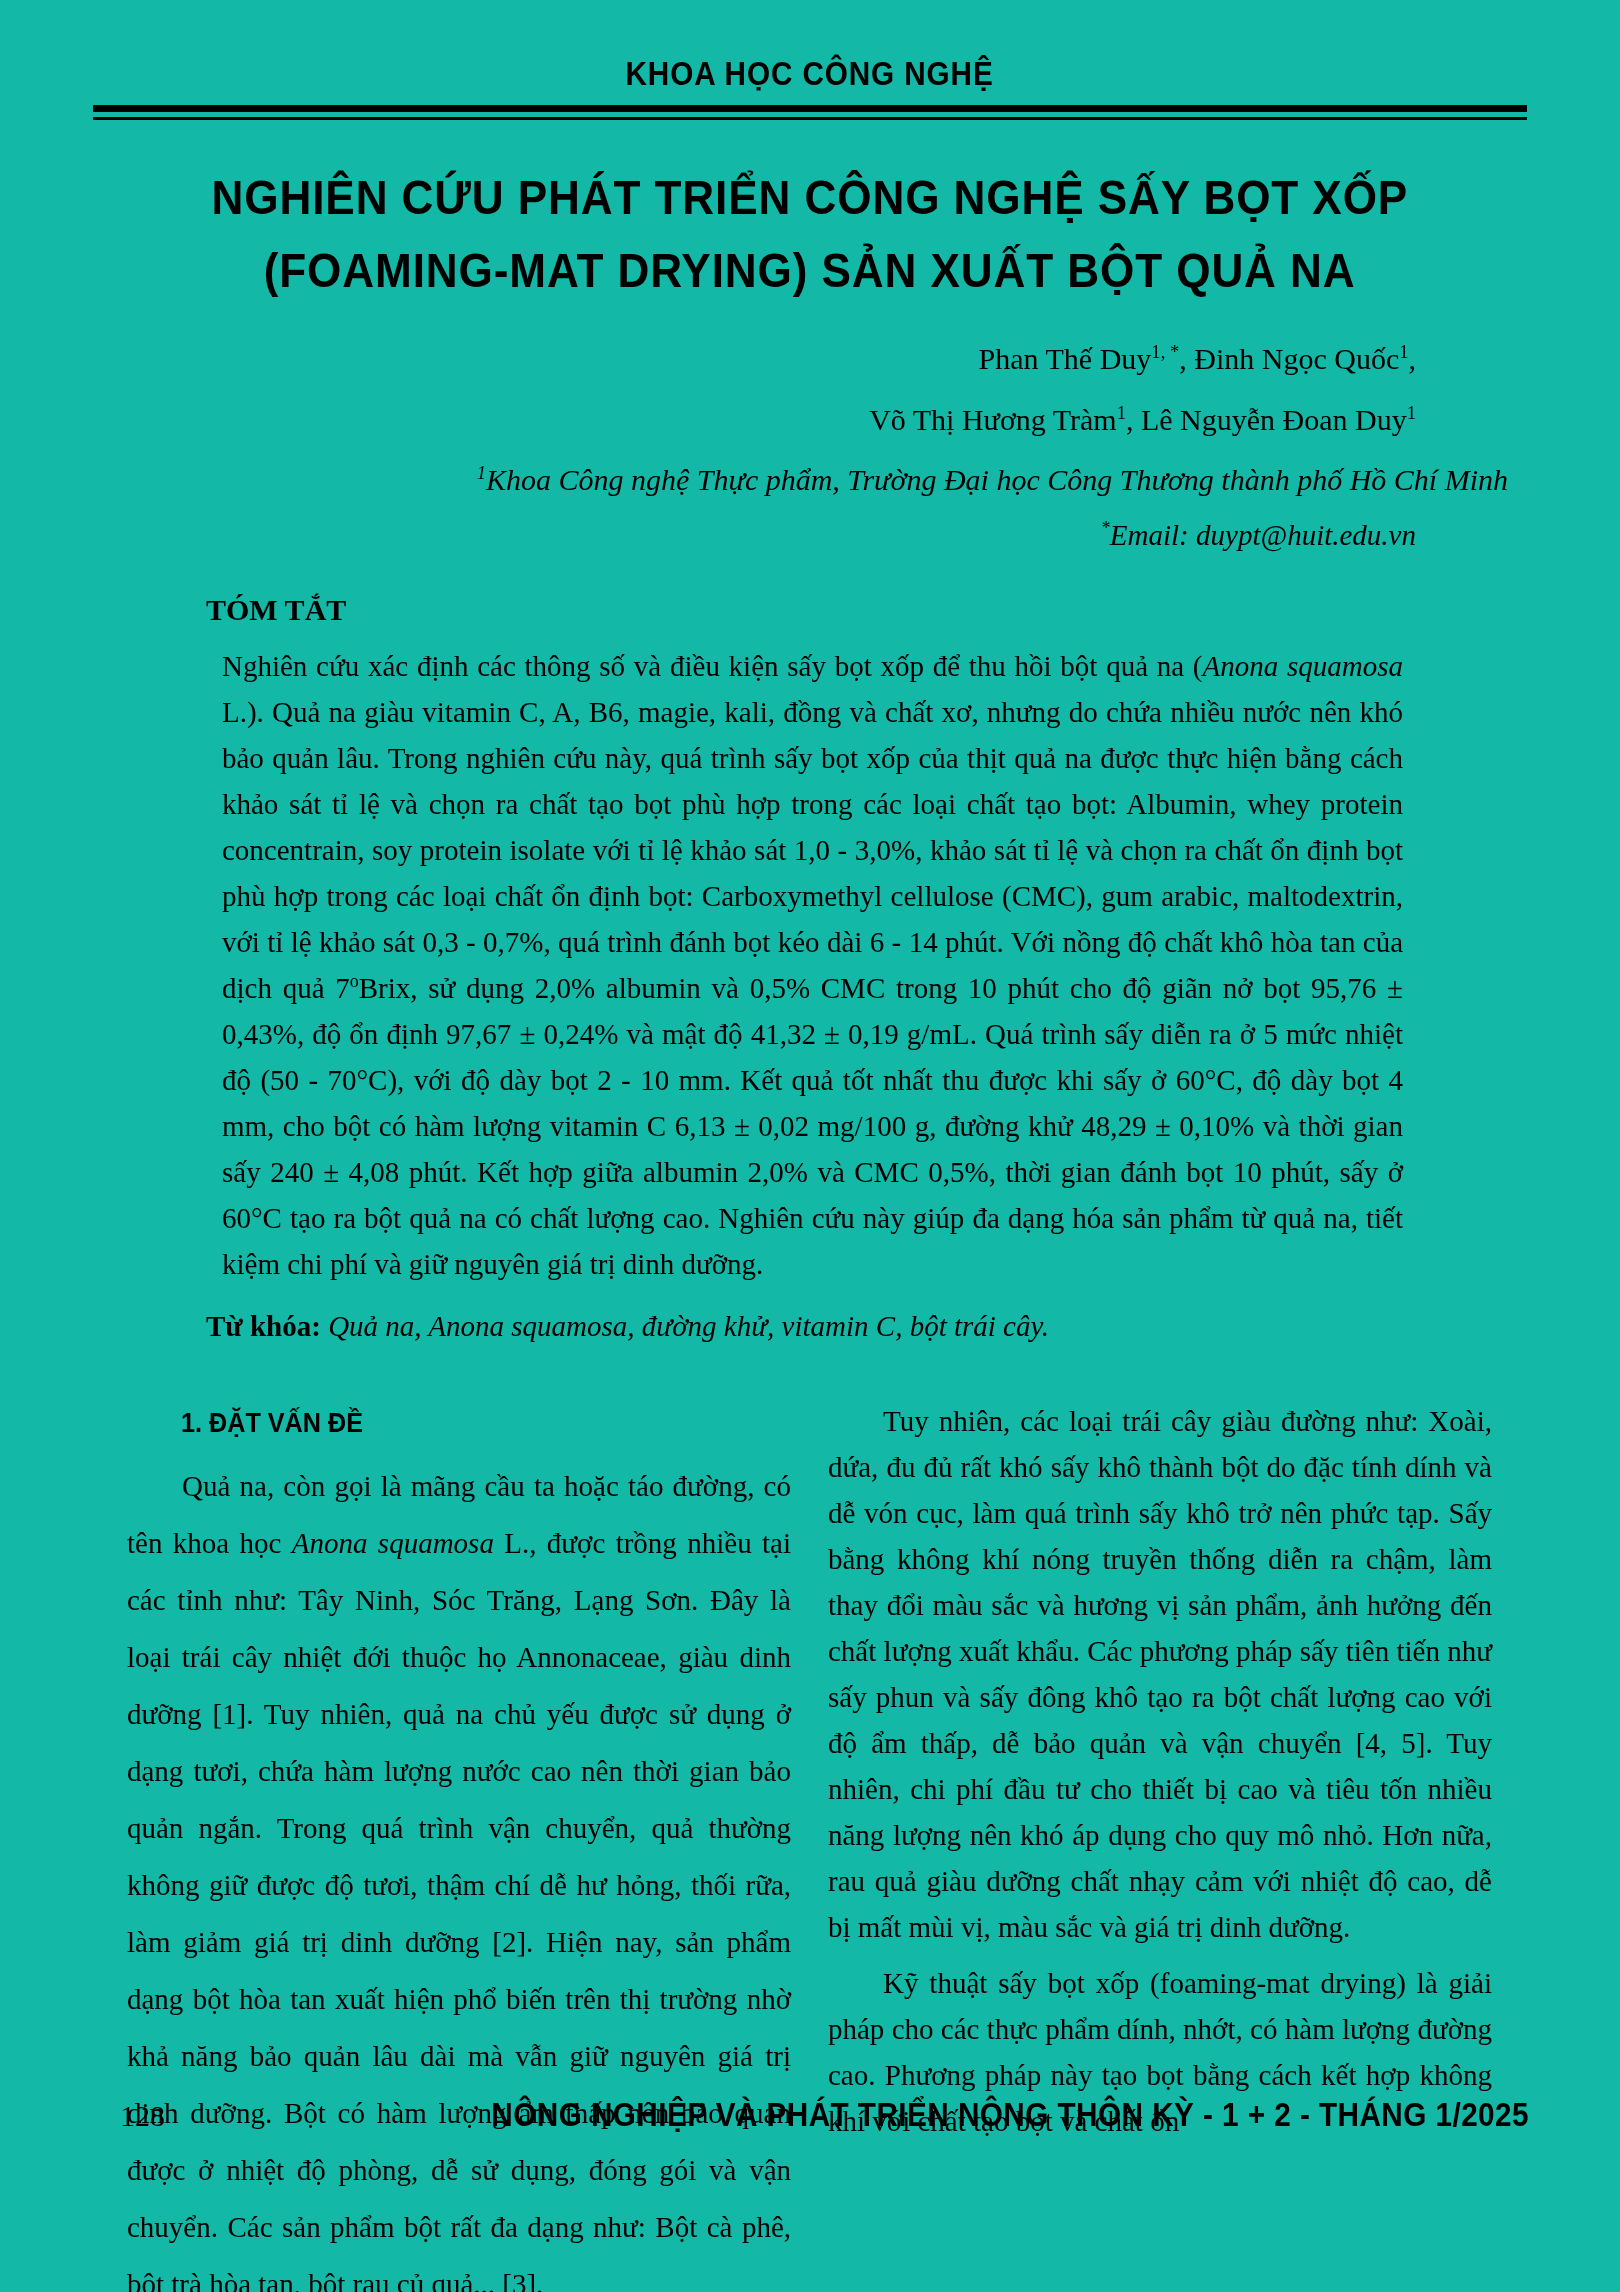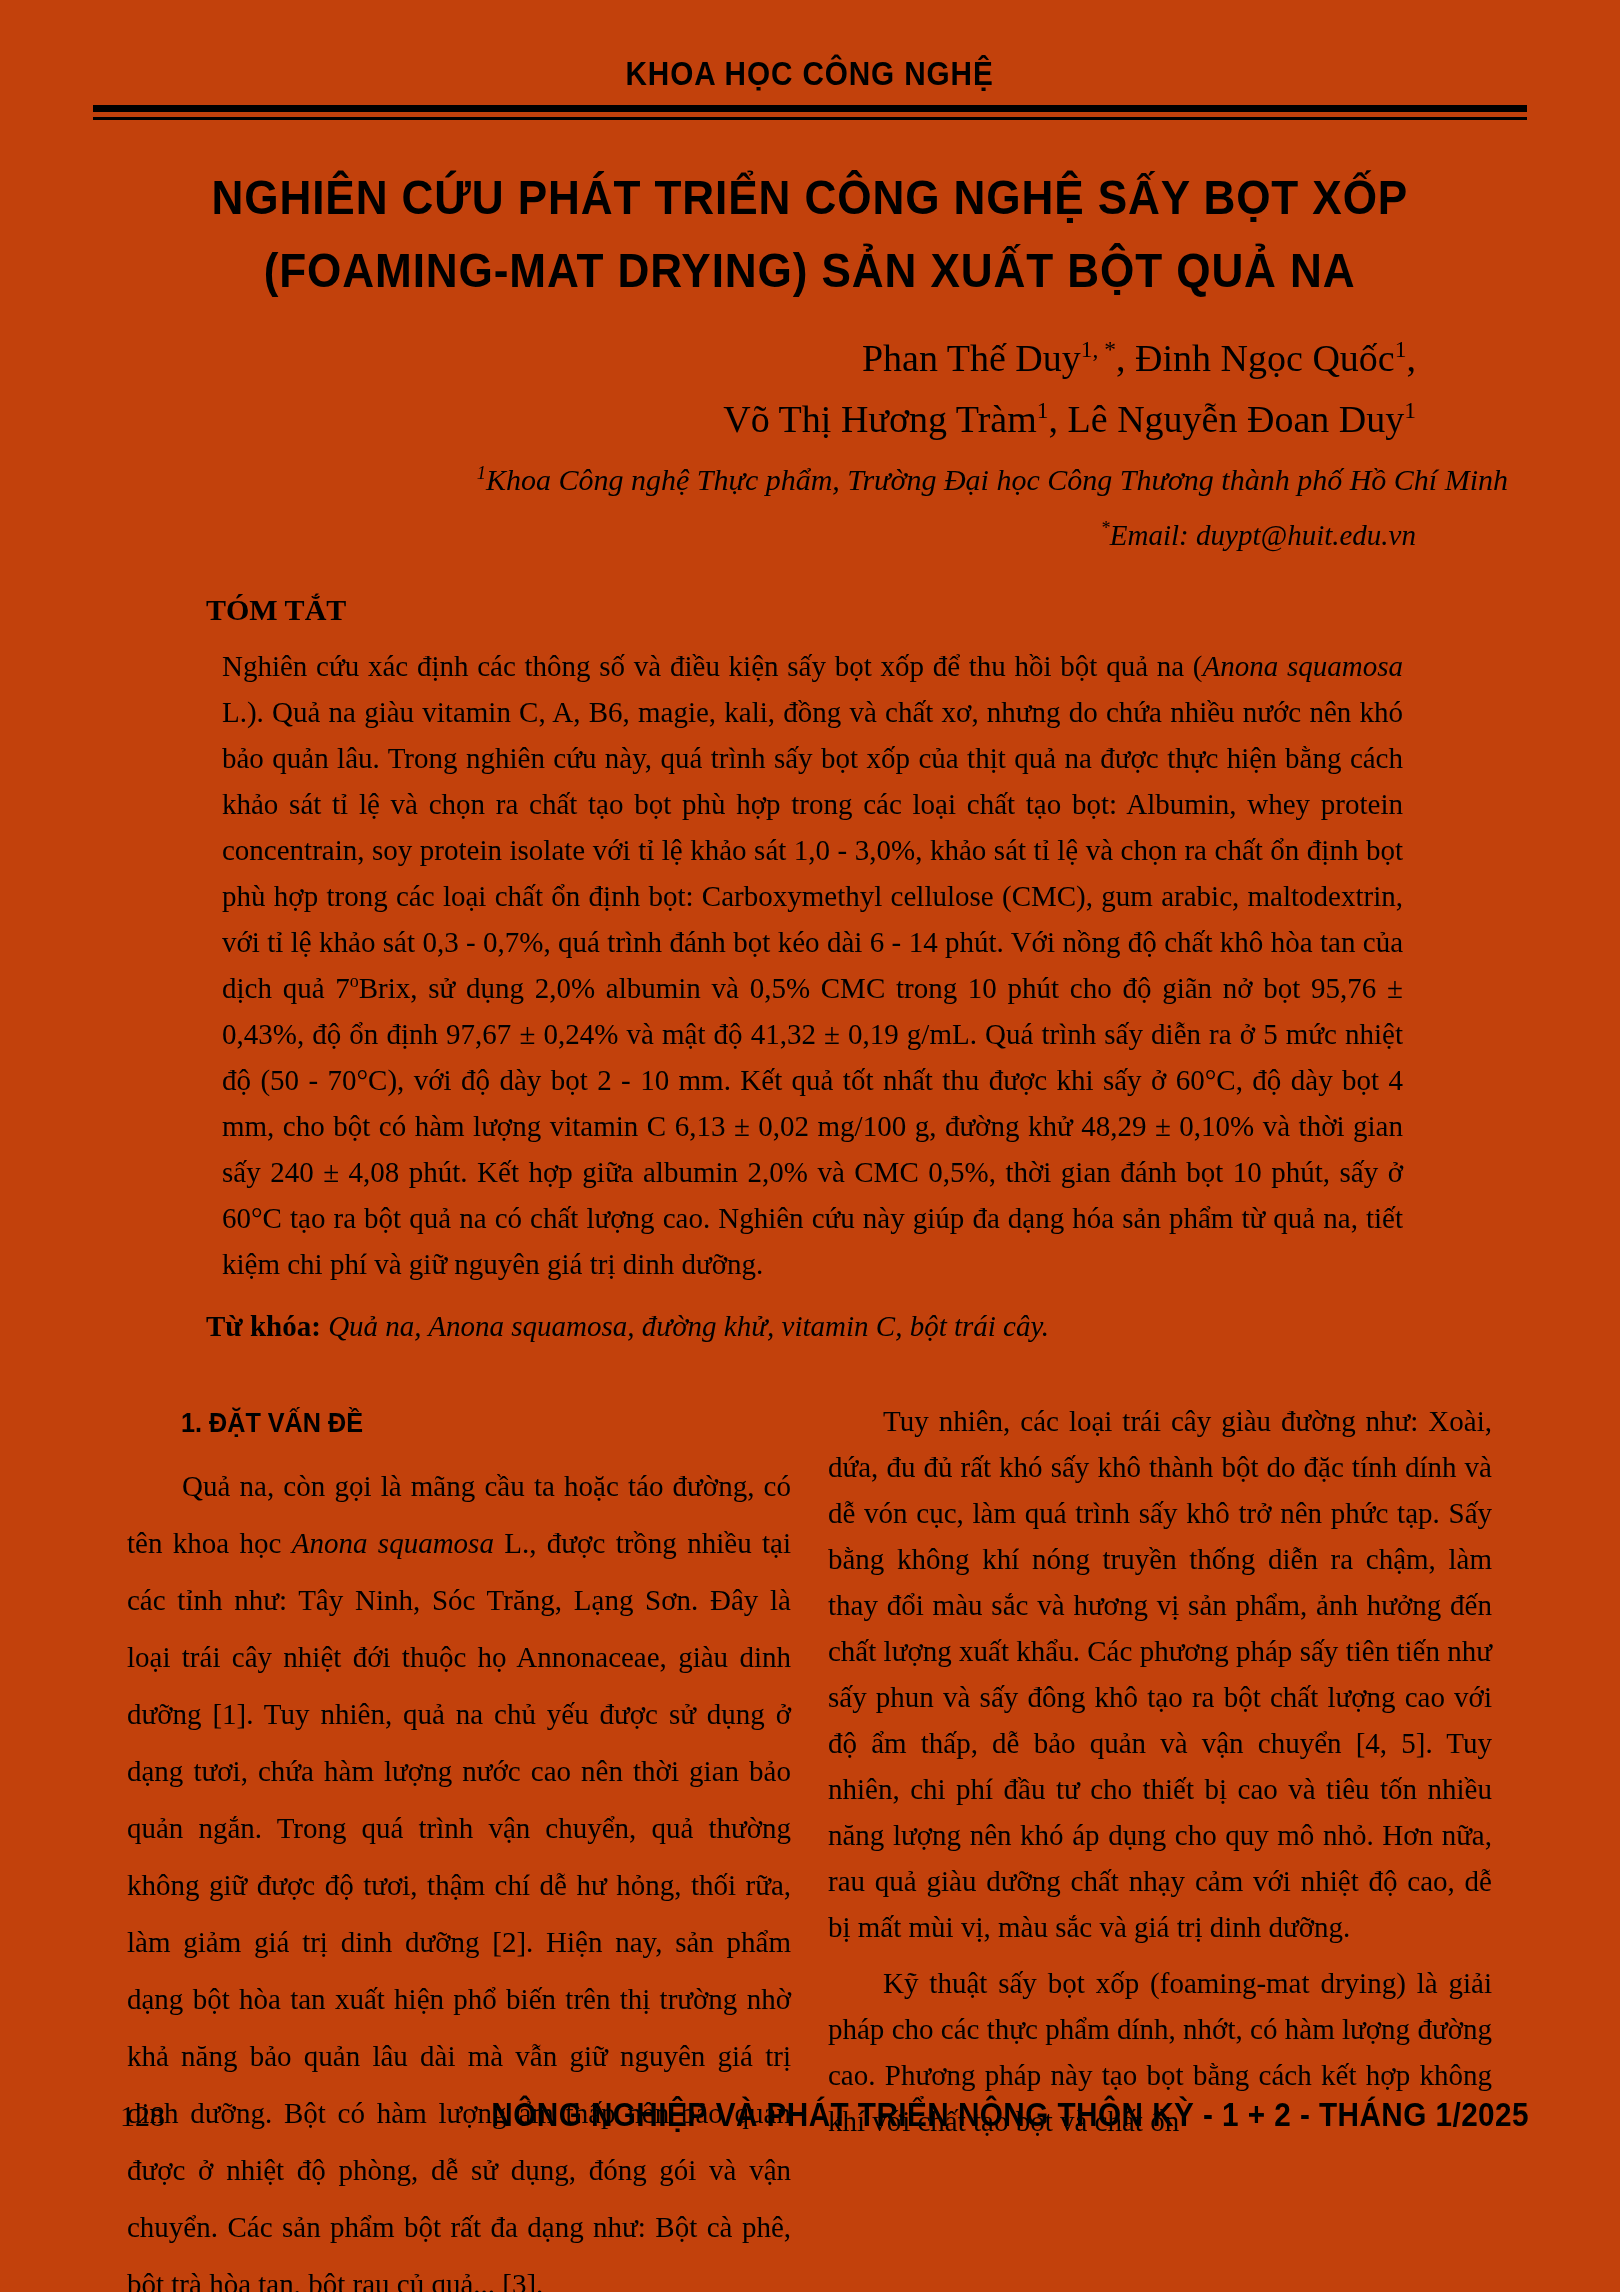--- a/index.html
+++ b/index.html
@@ -1,41 +1,41 @@
 <!DOCTYPE html>
 <html lang="vi"><head>
 <meta charset="utf-8">
 <style>
   html, body { margin: 0; padding: 0; background: #ffffff; }
   .page {
     position: relative;
     width: 1620px;
     height: 2293px;
-    background: #c2410c;
+    background: #14b8a6;
     color: #000000;
     font-family: "Liberation Serif", serif;
     overflow: hidden;
   }
   .sans { font-family: "Liberation Sans", sans-serif; font-weight: 700; }
   .condense { display: inline-block; transform: scaleX(0.9); transform-origin: center; }
   .condense-left { display: inline-block; transform: scaleX(0.9); transform-origin: left center; }
   .condense-right { display: inline-block; transform: scaleX(0.9); transform-origin: right center; }
 
   .page-header { text-align: center; padding-top: 55px; font-size: 33px; letter-spacing: 1px; }
   .header-rule {
     margin: 11.8px 93px 0 93px;
     height: 4.9px;
     border-top: 7.8px solid #000;
     border-bottom: 3.9px solid #000;
   }
 
   .article-title { text-align: center; margin-top: 41px; font-size: 49px; line-height: 73px; letter-spacing: 1px; }
 
   .authors-block { margin-top: 21.6px; }
-  .author-line { text-align: right; padding-right: 204px; font-size: 38px; line-height: 61px; }
+  .author-line { text-align: right; padding-right: 204px; font-size: 30px; line-height: 61px; }
   sup { font-size: 0.62em; line-height: 0; }
   .affiliation-line { text-align: right; padding-right: 112px; font-size: 30px; font-style: italic; margin-top: 7.8px; line-height: 43px; }
   .email-line { text-align: right; padding-right: 204px; font-size: 29px; font-style: italic; margin-top: 13.7px; line-height: 41px; }
 
   .abstract-section { margin: 37px 201px 0 206px; }
   .abstract-heading { font-weight: 700; font-size: 30px; margin: 0 0 15.7px 0; }
   .abstract-body { font-size: 29px; line-height: 46px; text-align: justify; margin: 16px; }
   .keywords-line { font-size: 29px; line-height: 46px; margin-top: 13.7px; }
 
   .columns { display: flex; gap: 37px; margin: 49px 128px 0 127px; }

